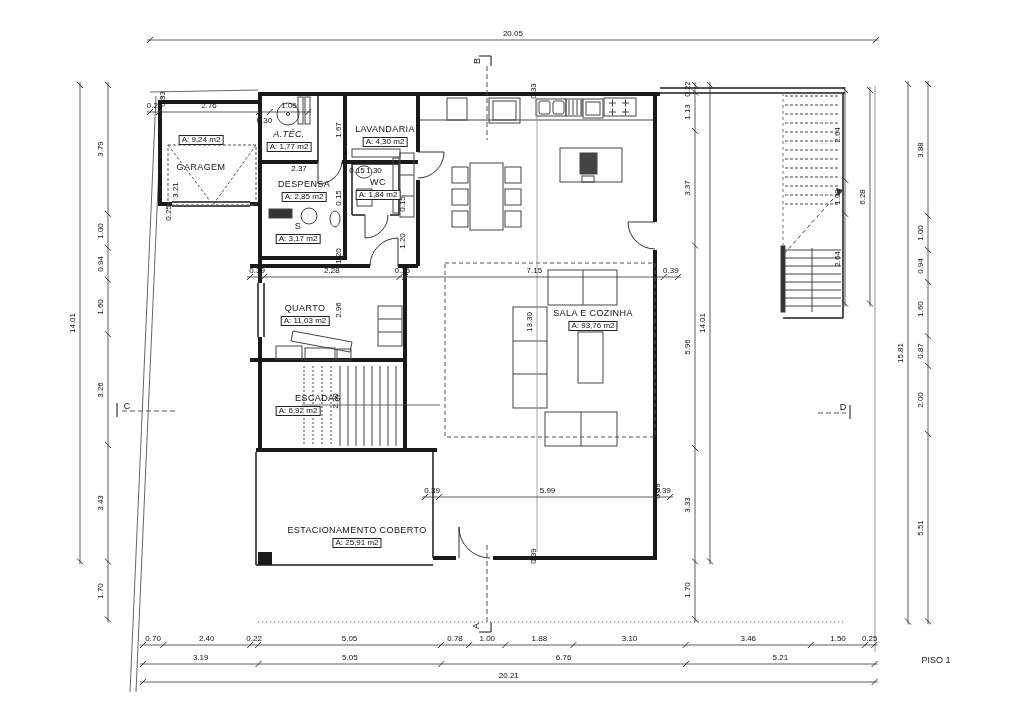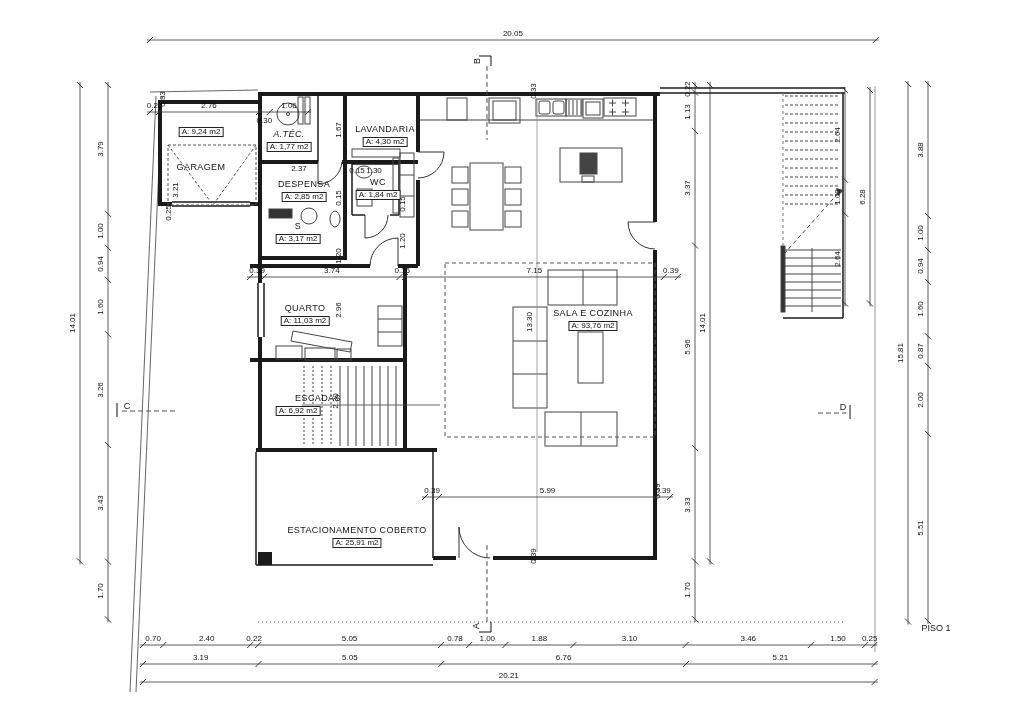--- a/index.html
+++ b/index.html
@@ -326,28 +326,28 @@
         <line x1="692" y1="445.12" x2="698" y2="451.12" stroke-width="1"></line>
         <line x1="692" y1="558.34" x2="698" y2="564.34" stroke-width="1"></line>
         <line x1="692" y1="616.14" x2="698" y2="622.14" stroke-width="1"></line>
         <line x1="710" y1="82" x2="710" y2="564.3399999999999" stroke-width="0.8"></line>
         <line x1="707" y1="82" x2="713" y2="88" stroke-width="1"></line>
         <line x1="707" y1="558.3399999999999" x2="713" y2="564.3399999999999" stroke-width="1"></line>
       </g>
 </svg>
 
 <div id="labels">
-  <span class="lbl title" style="left:936px;top:628px">PISO 1</span>
+  <span class="lbl title" style="left:936px;top:660px">PISO 1</span>
 <span class="lbl " style="left: 512.905px; top: 34px;">20.05</span>
       <span class="lbl " style="left: 154.525px; top: 106px;">0.25</span>
       <span class="lbl " style="left: 209.006px; top: 106px;">2.76</span>
       <span class="lbl " style="left: 264.392px; top: 106px; margin-top: 15px;">0.30</span>
       <span class="lbl " style="left: 289.008px; top: 106px;">1.06</span>
       <span class="lbl " style="left: 257.059px; top: 271px;">0.39</span>
-      <span class="lbl " style="left: 331.812px; top: 271px;">3.74</span>
+      <span class="lbl " style="left: 331.812px; top: 271px;">2.28</span>
       <span class="lbl " style="left: 402.221px; top: 271px;">0.15</span>
       <span class="lbl " style="left: 534.351px; top: 271px;">7.15</span>
       <span class="lbl " style="left: 670.825px; top: 271px;">0.39</span>
       <span class="lbl " style="left: 432.059px; top: 491px;">0.39</span>
       <span class="lbl " style="left: 547.537px; top: 491px;">5.99</span>
       <span class="lbl " style="left: 663.015px; top: 491px;">0.39</span>
       <span class="lbl " style="left: 153.136px; top: 639px;">0.70</span>
       <span class="lbl " style="left: 206.712px; top: 639px;">2.40</span>
       <span class="lbl " style="left: 254.134px; top: 639px;">0.22</span>
       <span class="lbl " style="left: 349.521px; top: 639px;">5.05</span>
@@ -405,21 +405,21 @@
       <span class="lbl v " style="left: 658px; top: 491px;">0.39</span>
       <span class="lbl v " style="left: 534px; top: 556px;">0.39</span>
       <span class="lbl " style="left: 299px; top: 169px;">2.37</span>
       <span class="lbl " style="left: 357px; top: 171px;">0.15</span>
       <span class="lbl " style="left: 374px; top: 171px;">1.30</span>
       <span class="lbl v marker" style="left: 477px; top: 61px;">B</span>
       <span class="lbl v marker" style="left: 476px; top: 626px;">A</span>
       <span class="lbl marker" style="left: 127px; top: 406px;">C</span>
       <span class="lbl marker" style="left: 843px; top: 407px;">D</span>
       <span class="lbl rname" style="left: 201px; top: 127px; margin-top: 40px;">GARAGEM</span>
-      <span class="lbl rarea" style="left: 201px; top: 132px;">A: 9,24 m2</span>
+      <span class="lbl rarea" style="left: 201px; top: 140px;">A: 9,24 m2</span>
       <span class="lbl rname" style="left: 289px; top: 134px; font-style: italic;">A.TÉC.</span>
       <span class="lbl rarea" style="left: 289px; top: 147px;">A: 1,77 m2</span>
       <span class="lbl rname" style="left: 385px; top: 129px;">LAVANDARIA</span>
       <span class="lbl rarea" style="left: 385px; top: 142px;">A: 4,30 m2</span>
       <span class="lbl rname" style="left: 304px; top: 184px;">DESPENSA</span>
       <span class="lbl rarea" style="left: 304px; top: 197px;">A: 2,85 m2</span>
       <span class="lbl rname" style="left: 378px; top: 182px;">WC</span>
       <span class="lbl rarea" style="left: 378px; top: 195px;">A: 1,84 m2</span>
       <span class="lbl rname" style="left: 298px; top: 226px;">S</span>
       <span class="lbl rarea" style="left: 298px; top: 239px;">A: 3,17 m2</span>

